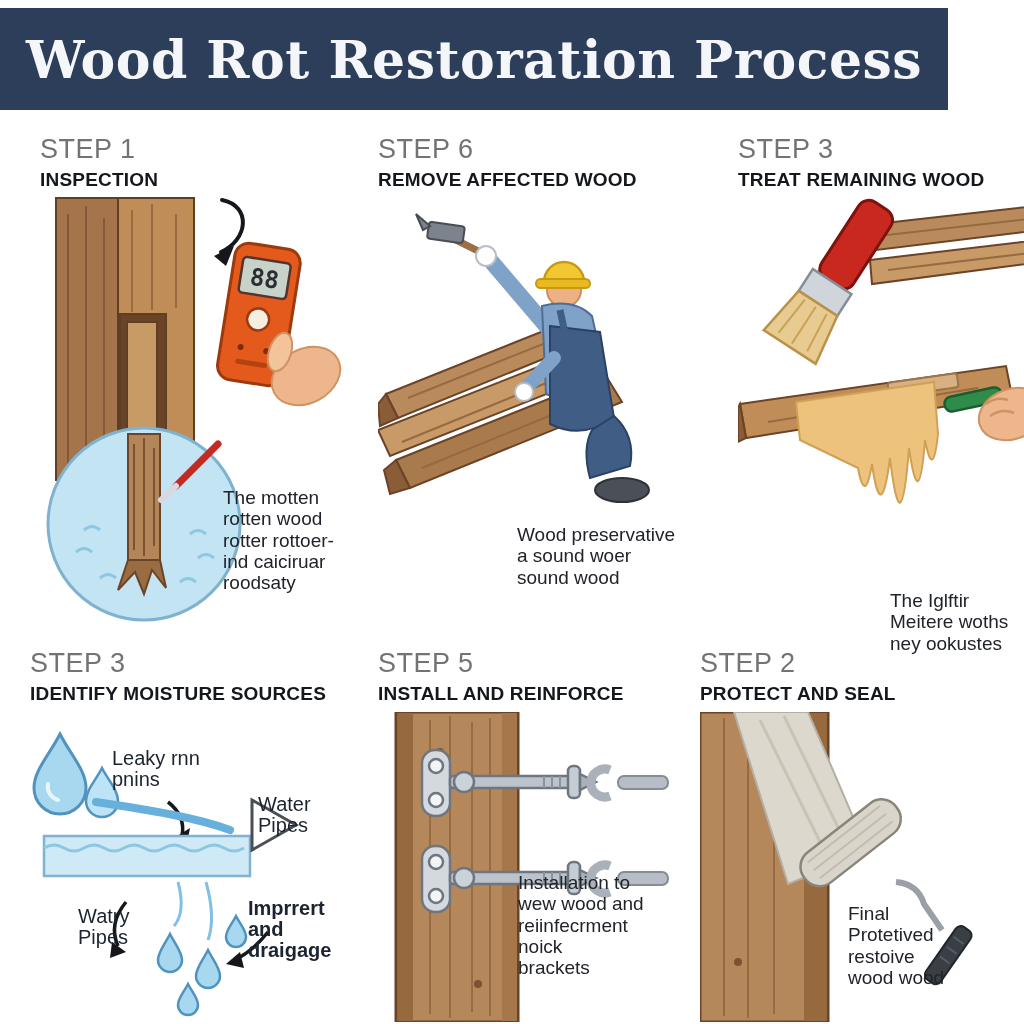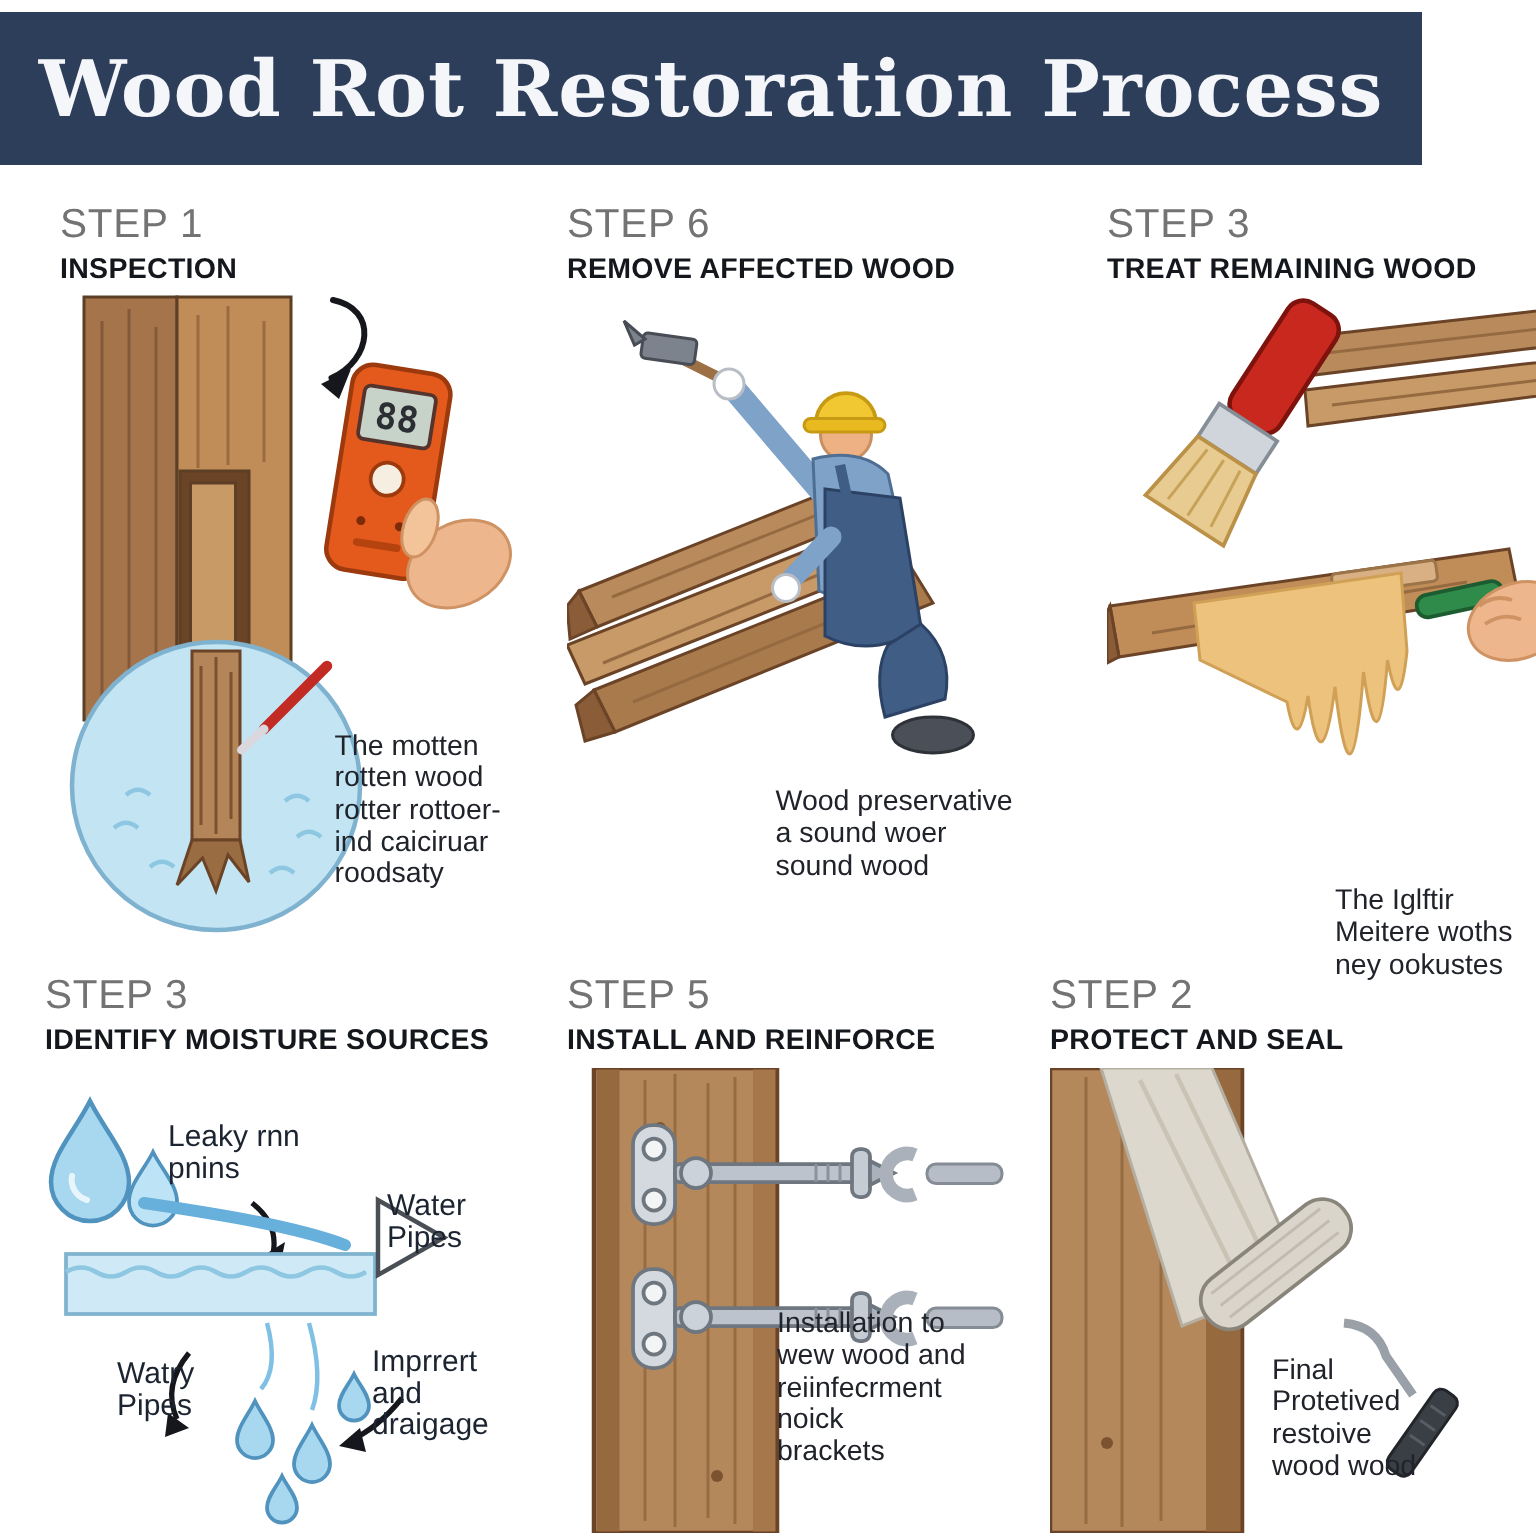--- a/index.html
+++ b/index.html
@@ -26,21 +26,21 @@
   #s1 .illus{top:60px;} #s2 .illus{top:64px;} #s3 .illus{top:62px;}
   #s4 .illus{top:58px;} #s5 .illus{top:64px;} #s6 .illus{top:64px;}
   #s1 .cap{left:183px;top:353px;width:125px;}
   #s2 .cap{left:139px;top:390px;width:170px;}
   #s3 .cap{left:152px;top:456px;width:160px;}
   #s5 .cap{left:140px;top:224px;width:160px;}
   #s6 .cap{left:148px;top:255px;width:150px;}
   #s4 .lbl-leak{left:82px;top:100px;}
   #s4 .lbl-water{left:228px;top:146px;}
   #s4 .lbl-watry{left:48px;top:258px;}
-  #s4 .lbl-drain{left:218px;top:250px;}
+  #s4 .lbl-drain{left:218px;top:250px;font-weight:bold;}
 </style>
 </head>
 <body>
 
 <div class="poster">
 
   <header class="banner">
     <h1>Wood Rot Restoration Process</h1>
   </header>
 

